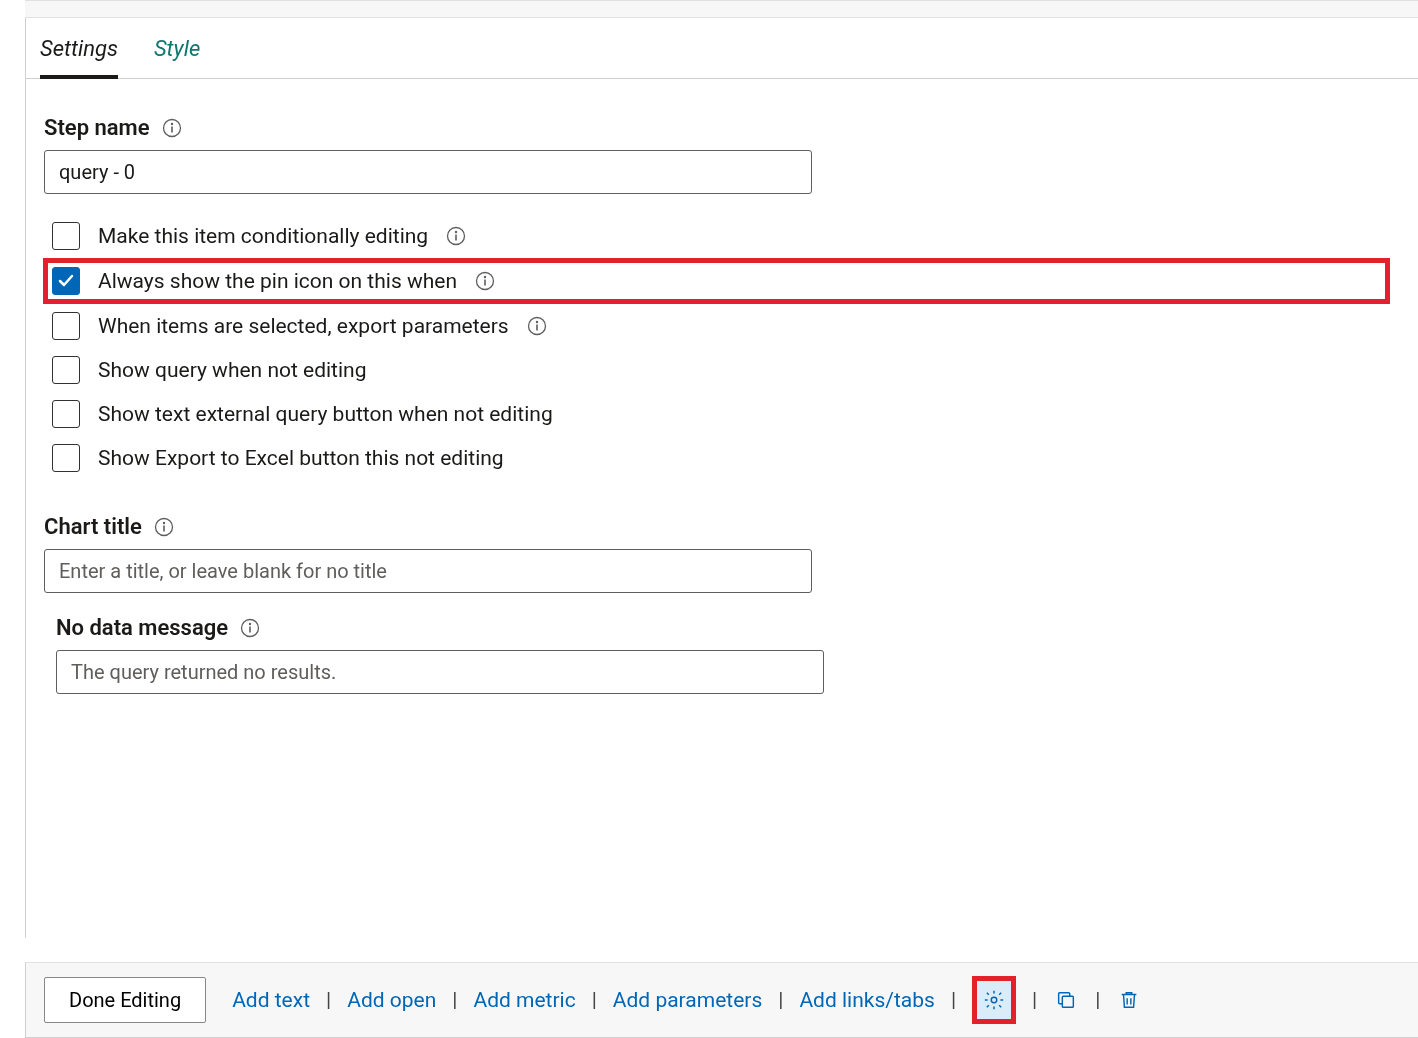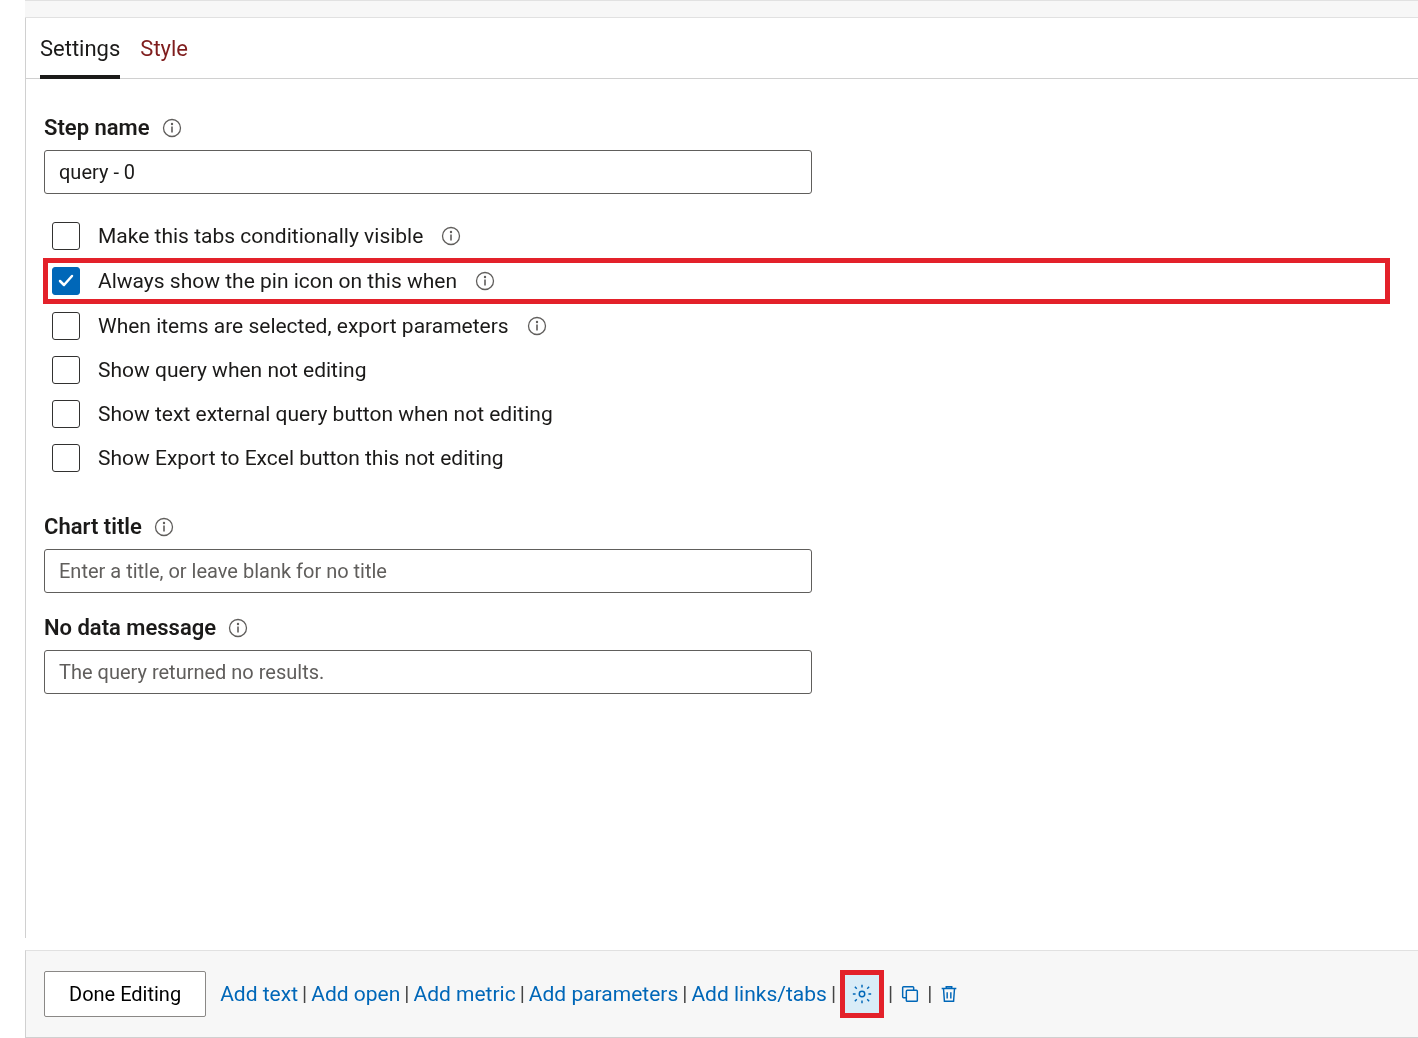--- a/index.html
+++ b/index.html
@@ -24,29 +24,30 @@
     margin-left: 25px;
   }
   .panel {
     position: absolute;
     left: 25px; right: 0; top: 18px; bottom: 100px;
     border-left: 1px solid #d0d0d0;
     background: #ffffff;
   }
   .tabs {
     display: flex;
-    gap: 20px;
+    gap: 36px;
     padding: 18px 12px 0 14px;
     border-bottom: 1px solid #d0d0d0;
+    font-style: italic;
   }
   .tab {
     padding: 0 0 14px 0;
     cursor: pointer;
     font-size: 22px;
-    color: #7f1d1d;
+    color: #0f766e;
   }
   .tab.active {
     color: #1b1a19;
     font-weight: 400;
     border-bottom: 4px solid #1b1a19;
     margin-bottom: -1px;
   }
   .form-area {
     padding: 36px 28px 20px 18px;
   }
@@ -133,29 +134,29 @@
   }
   .pill.selected {
     background: #0067b8;
     color: #ffffff;
     border-radius: 999px;
   }
   .section-gap { margin-top: 34px; }
   .footer {
     position: absolute;
     left: 25px; right: 0; bottom: 0;
-    height: 88px;
+    height: 76px;
     background: #f7f7f7;
     border-top: 1px solid #e1e1e1;
     border-left: 1px solid #d0d0d0;
     border-bottom: 1px solid #d0d0d0;
     display: flex;
     align-items: center;
     padding: 0 18px;
-    gap: 0;
+    gap: 12px;
     font-size: 21px;
   }
   .done-btn {
     border: 1px solid #8a8886;
     background: #ffffff;
     padding: 10px 24px;
     font-size: 20px;
     font-family: inherit;
     cursor: pointer;
     border-radius: 2px;
@@ -208,21 +209,21 @@
             </svg>
         </span>
       </div>
       <input class="text-input" value="query - 0" style="">
 
       
       <div class="checkbox-list">
 
         <div class="checkbox-row">
           <div class="cb"></div>
-          <span class="cb-label">Make this tabs conditionally visible</span>
+          <span class="cb-label">Make this item conditionally editing</span>
           <span class="info-icon">
             <svg viewBox="0 0 20 20">
                 <circle cx="10" cy="10" r="8.5" fill="none" stroke="#605e5c" stroke-width="1.3"></circle>
                 <circle cx="10" cy="6" r="1.2" fill="#605e5c"></circle>
                 <rect x="9.2" y="8.5" width="1.6" height="6" fill="#605e5c"></rect>
               </svg>
           </span>
         </div>
 
         <div class="checkbox-row highlighted">
@@ -279,21 +280,21 @@
                 <circle cx="10" cy="10" r="8.5" fill="none" stroke="#605e5c" stroke-width="1.3"></circle>
                 <circle cx="10" cy="6" r="1.2" fill="#605e5c"></circle>
                 <rect x="9.2" y="8.5" width="1.6" height="6" fill="#605e5c"></rect>
               </svg>
           </span>
         </div>
         <input class="text-input" placeholder="Enter a title, or leave blank for no title" style="">
       </div>
 
       
-      <div style="margin-top:22px;">
+      <div style="margin-top:22px;margin-left:12px;">
         <div class="form-label">
           <span>No data message</span>
           <span class="info-icon">
             <svg viewBox="0 0 20 20">
                 <circle cx="10" cy="10" r="8.5" fill="none" stroke="#605e5c" stroke-width="1.3"></circle>
                 <circle cx="10" cy="6" r="1.2" fill="#605e5c"></circle>
                 <rect x="9.2" y="8.5" width="1.6" height="6" fill="#605e5c"></rect>
               </svg>
           </span>
         </div>

